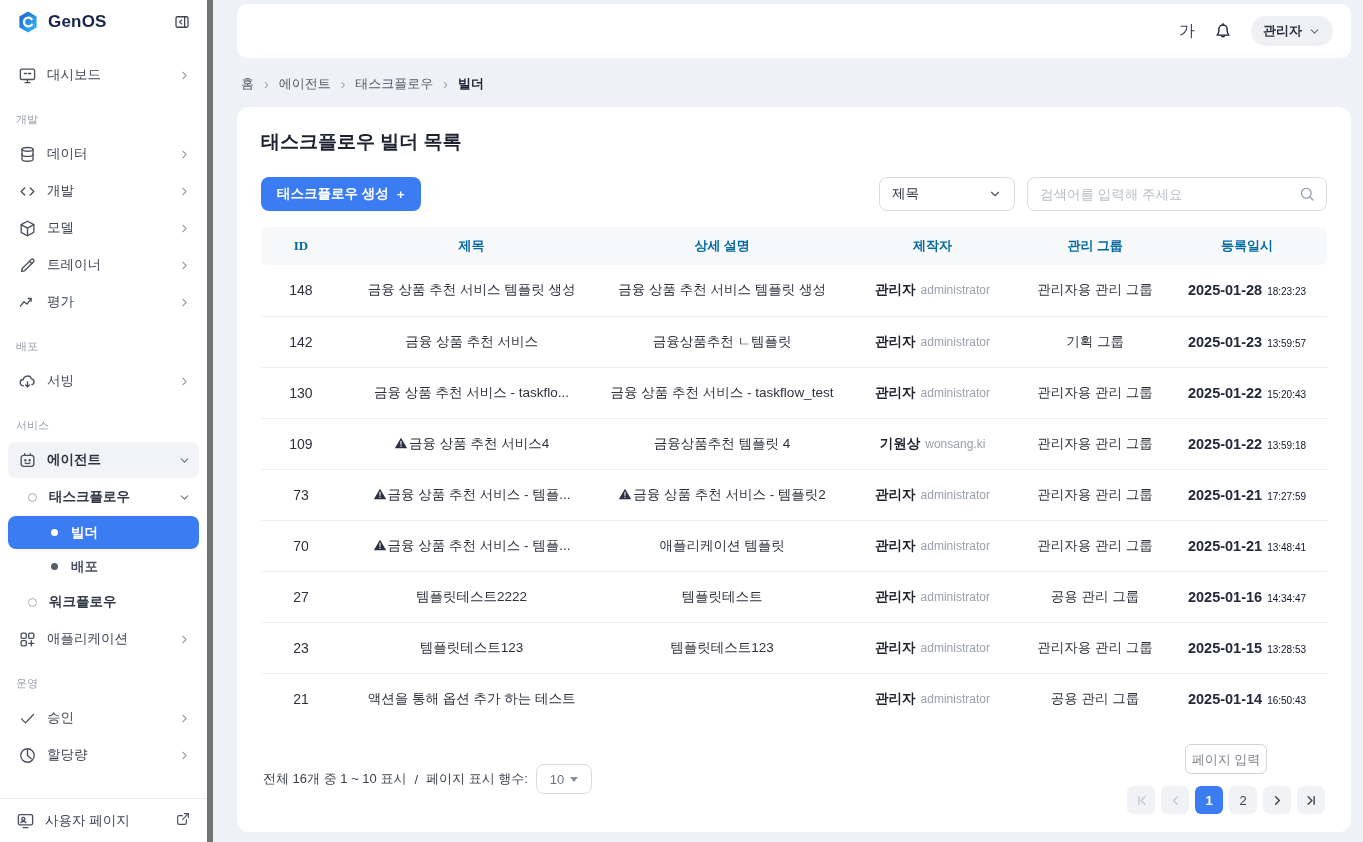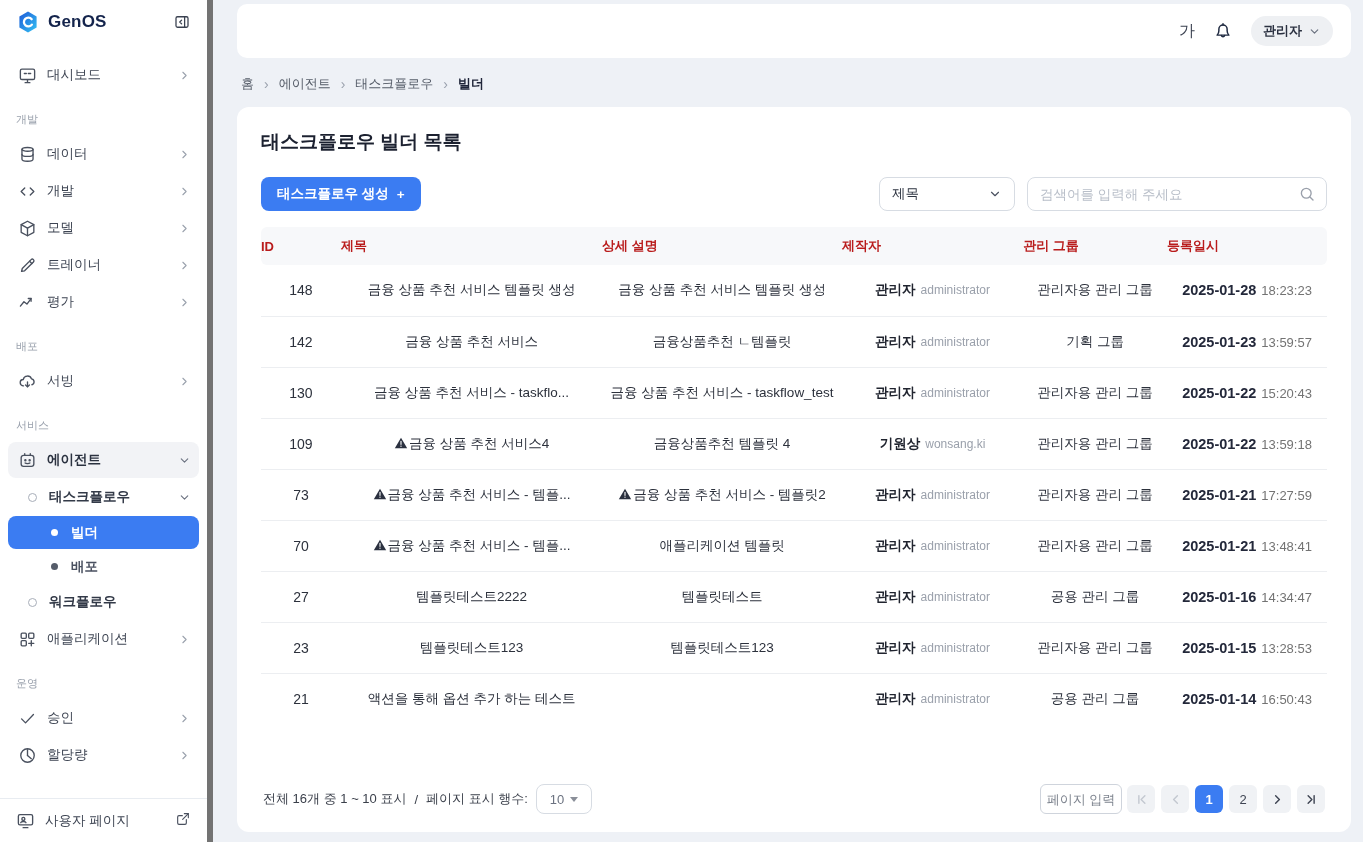--- a/index.html
+++ b/index.html
@@ -48,38 +48,38 @@
   .toolbar { display:flex; align-items:flex-start; margin-bottom:16px; }
   .create-btn { background:#3b7cf2; color:#fff; border:none; border-radius:8px; height:34px; padding:0 16px; font-size:13.5px; font-weight:bold; display:flex; align-items:center; gap:8px; cursor:pointer; font-family:inherit; }
   .toolbar-right { margin-left:auto; display:flex; gap:12px; }
   .filter-select { width:136px; height:34px; border:1px solid #d7dce3; border-radius:8px; display:flex; align-items:center; padding:0 12px; font-size:13.5px; color:#2d3340; cursor:pointer; background:#fff; }
   .filter-select .fs-label { flex:1; }
   .search-box { width:300px; height:34px; border:1px solid #d7dce3; border-radius:8px; display:flex; align-items:center; padding:0 10px 0 12px; background:#fff; }
   .search-box input { flex:1; border:none; outline:none; font-size:13.5px; color:#2d3340; font-family:inherit; background:transparent; }
   .search-box input::placeholder { color:#b9bfc9; }
 
   table { width:100%; border-collapse:collapse; table-layout:fixed; }
-  thead th { background:#f7f8fa; font-size:13px; font-weight:bold; color:#b91c1c; height:38px; text-align:left; }
+  thead th { background:#f7f8fa; font-size:13px; font-weight:bold; color:#0369a1; height:38px; text-align:center;font-family:Liberation Serif, serif; }
   thead th:first-child { border-radius:6px 0 0 6px; }
   thead th:last-child { border-radius:0 6px 6px 0; }
   tbody td { height:51px; text-align:center; font-size:13.5px; color:#2c313c; border-bottom:1px solid #eceef1; vertical-align:middle; overflow:hidden; white-space:nowrap; text-overflow:ellipsis; }
   tbody tr:last-child td { border-bottom:none; }
   tbody tr { cursor:pointer; }
   td.c-id { font-size:14px; }
   .warn-ic { display:inline-block; width:14px; height:14px; vertical-align:-2px; margin-right:1px; }
   .creator-name { font-weight:bold; color:#20242f; }
   .creator-id { font-size:12px; color:#9aa0ab; margin-left:5px; }
   .d-date { font-weight:600; font-size:14.5px; color:#23283a; }
-  .d-time { font-size:13px; color:#737373; margin-left:5px; }
+  .d-time { font-size:10px; color:#0f172a; margin-left:5px; }
 
   .card-footer { margin-top:auto; display:flex; align-items:center; padding:14px 2px 8px; }
   .foot-left { display:flex; align-items:center; gap:8px; font-size:13px; color:#3a3f4a; }
   .rows-select { width:56px; height:30px; border:1px solid #d7dce3; border-radius:8px; display:flex; align-items:center; justify-content:center; gap:6px; color:#6b7280; font-size:13px; cursor:pointer; }
   .rows-caret { width:0; height:0; border-left:4px solid transparent; border-right:4px solid transparent; border-top:5px solid #8a8f99; }
-  .foot-right { margin-left:auto; display:flex; align-items:center; gap:5px; }
+  .foot-right { margin-left:auto; display:flex; align-items:center; gap:12px;flex-direction:column; }
   .page-input { width:82px; height:30px; border:1px solid #cfd4dc; border-radius:6px; text-align:center; font-size:13px; color:#3a3f4a; outline:none; font-family:inherit; }
   .page-input::placeholder { color:#7d838e; }
   .pager { display:flex; gap:6px; }
   .pg-btn { width:28px; height:28px; border-radius:6px; background:#f0f2f5; border:none; display:flex; align-items:center; justify-content:center; font-size:13px; color:#3f4553; cursor:pointer; font-family:inherit; }
   .pg-btn.disabled { cursor:default; }
   .pg-btn.active { background:#3b7cf2; color:#fff; font-weight:bold; }
 </style>
 </head>
 <body>
 

